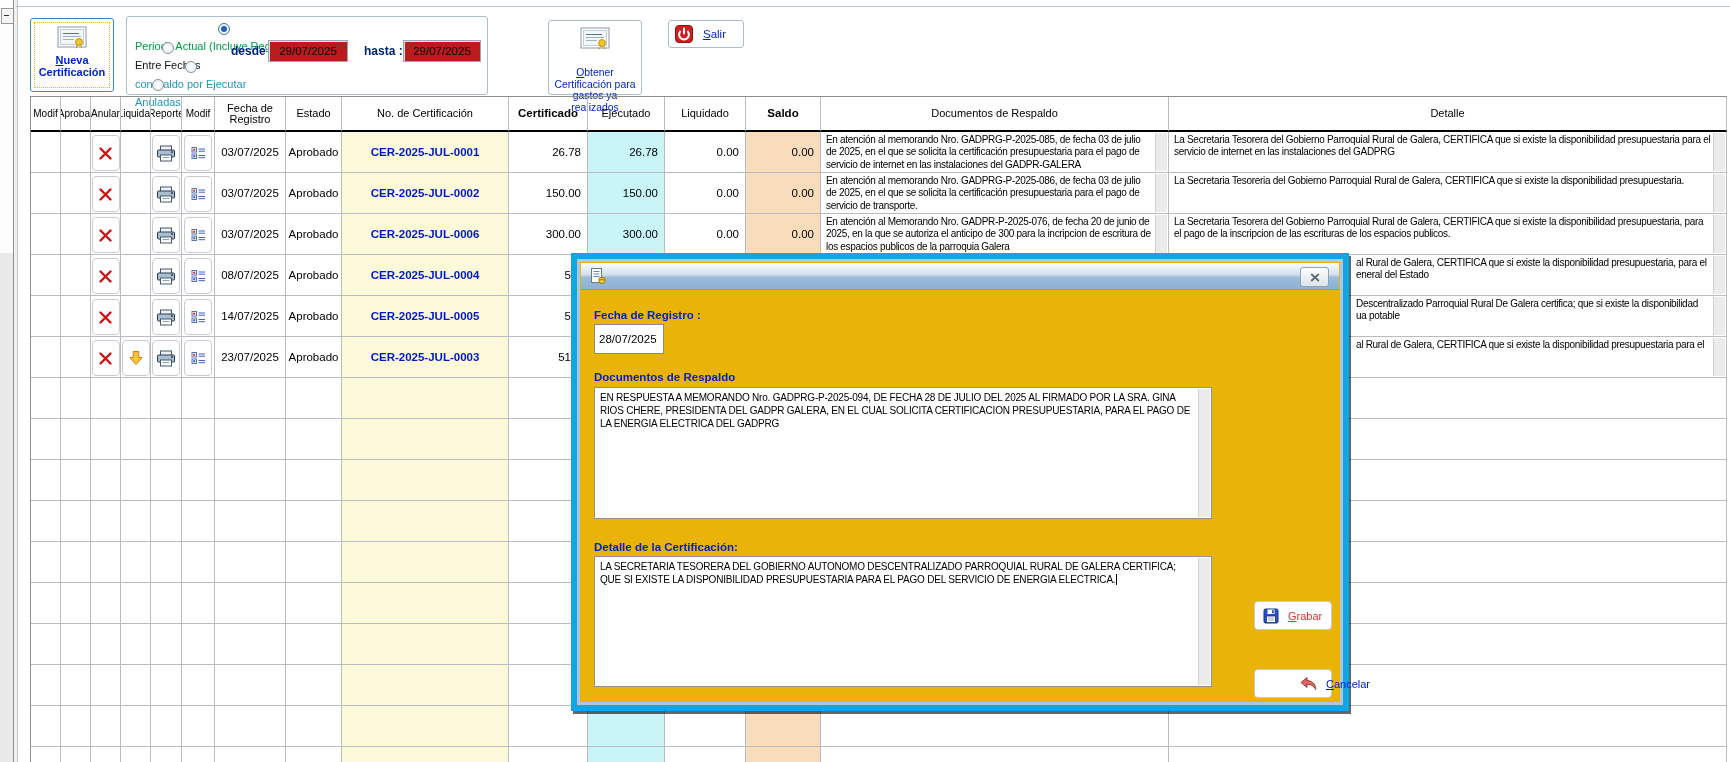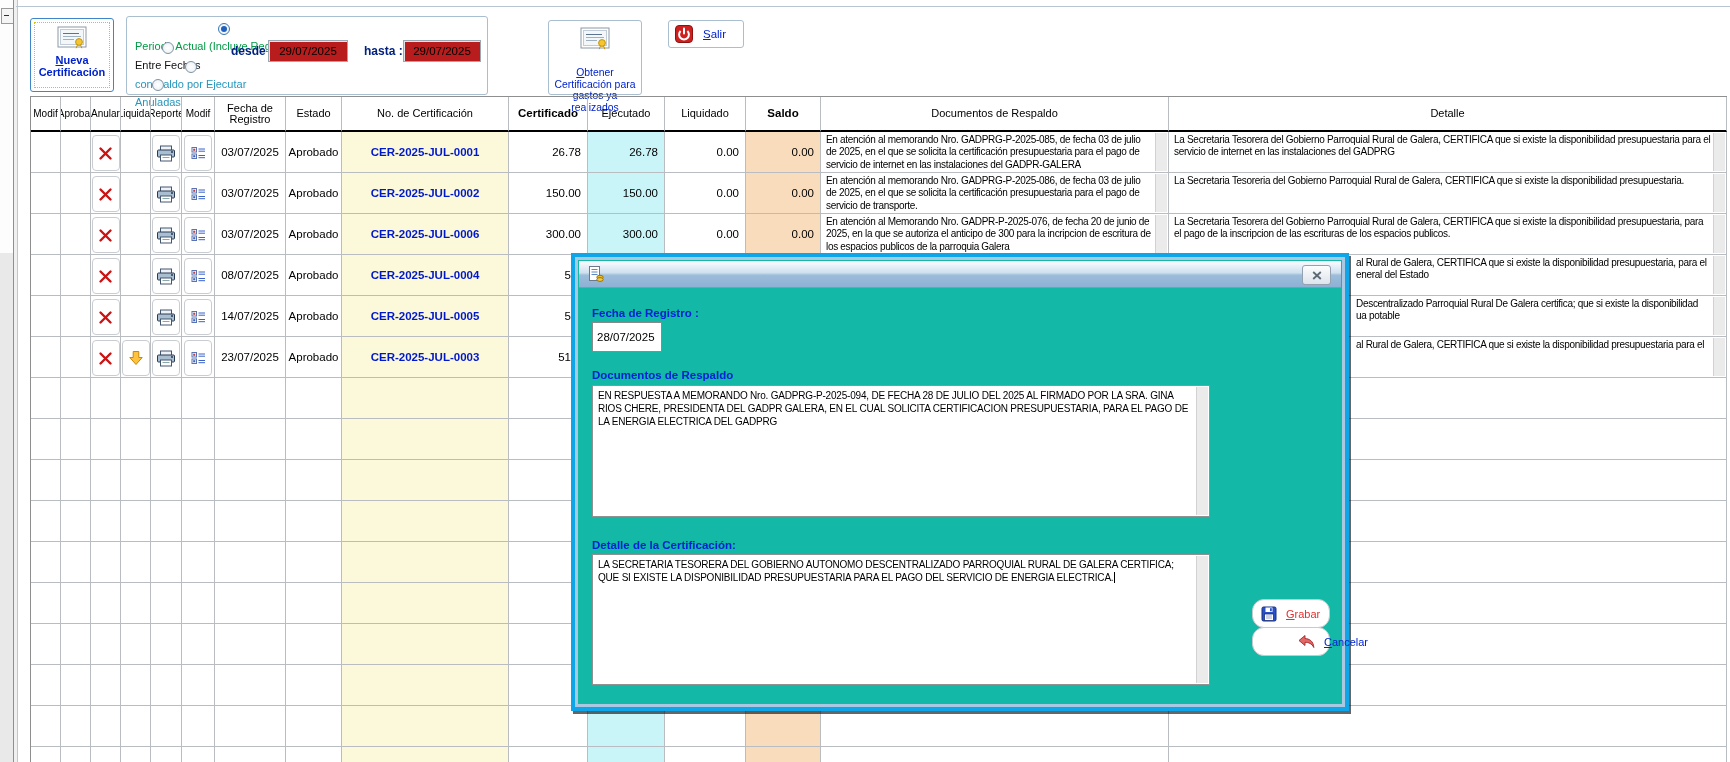--- a/index.html
+++ b/index.html
@@ -51,34 +51,34 @@
   .col-cyan{background:#c9f4f8 !important;}
   .col-orange{background:#f8dcbc !important;}
   .cert-link{color:#0018cc;font-weight:bold;font-size:11.5px;}
   .longtext{font-size:10px;letter-spacing:-0.3px;line-height:12.3px;padding:2px 15px 1px 5px;}
   .scrollstrip{position:absolute;right:1px;top:1px;bottom:1px;width:11px;background:#ebebeb;border-left:1px solid #d2d2d2;}
   .frag{position:absolute;left:187px;top:2px;right:15px;white-space:pre-line;}
   .iconbtn{width:26px;height:34px;margin:3px auto;border:1px solid #c9cdd1;border-radius:4px;background:#fff;
            display:flex;align-items:center;justify-content:center;}
 
   
-  .dialog{left:571px;top:253px;width:778px;height:458px;background:#14b8a6;border:4px solid #0ea5e9;
+  .dialog{left:571px;top:253px;width:778px;height:458px;background:#eab308;border:6px solid #0ea5e9;
           box-shadow:inset 0 0 0 3px #abc8e3, 2px 3px 0 rgba(0,0,0,0.6);z-index:10;box-sizing:border-box;}
   .dlg-title{position:absolute;left:4px;right:4px;top:4px;height:26px;
              background:linear-gradient(#fbfdff,#cfe0ef 45%,#9cbcda 55%,#8db1d4);border-bottom:1px solid #7a9cbc;}
   .dlg-icon{position:absolute;left:9px;top:5px;}
   .dlg-close{position:absolute;right:10px;top:4px;width:27px;height:18px;border:1px solid #93a1b0;border-radius:3px;
              background:linear-gradient(#fcfdfe,#dde4ec);display:flex;align-items:center;justify-content:center;}
   .dlg-label{position:absolute;color:#0020d8;font-weight:bold;font-size:11.5px;}
   .dlg-dateinput{position:absolute;left:17px;top:65px;width:70px;height:30px;background:#fff;border:1px solid #8a8a8a;
                  font-size:11.5px;display:flex;align-items:center;padding-left:4px;box-sizing:border-box;}
   .dlg-area{position:absolute;left:17px;width:618px;height:132px;background:#fff;border:1px solid #919191;
             font-size:10px;letter-spacing:-0.2px;line-height:13px;padding:3px 16px 3px 5px;box-sizing:border-box;}
   .caret{display:inline-block;width:1px;height:11px;background:#000;margin-left:1px;vertical-align:-2px;}
-  .dlg-btn{position:absolute;left:677px;width:78px;height:29px;background:#fff;border:1px solid #c6cace;border-radius:12px;
+  .dlg-btn{position:absolute;left:677px;width:78px;height:29px;background:#fff;border:1px solid #c6cace;border-radius:4px;
            display:flex;align-items:center;gap:9px;padding-left:8px;box-sizing:border-box;font-size:11px;}
   .grabar-label{color:#e03030;}
   .cancel-label{color:#0022cc;}
 </style>
 </head>
 <body>
 
 <div id="app">
 
   <div class="abs left-strip"></div>
@@ -712,21 +712,21 @@
             <rect x="1" y="1" width="14" height="14" rx="1.5" fill="#2a50c8" stroke="#16307e"></rect>
             <rect x="4.5" y="1.5" width="7" height="4.5" fill="#fff"></rect>
             <rect x="9" y="2.2" width="1.8" height="3" fill="#2a50c8"></rect>
             <rect x="3.5" y="8" width="9" height="6.5" fill="#fff" stroke="#16307e" stroke-width="0.8"></rect>
             <line x1="5" y1="10" x2="11" y2="10" stroke="#9aa6c8"></line>
             <line x1="5" y1="12" x2="11" y2="12" stroke="#9aa6c8"></line>
           </svg>
       </span>
       <span class="grabar-label ul">Grabar</span>
     </div>
-    <div class="dlg-btn" style="top:370px;padding-left:44px;">
+    <div class="dlg-btn" style="top:410px;padding-left:44px;">
       <span style="display:flex;">
         <svg width="18" height="15" viewBox="0 0 18 15">
             <path d="M8 1.5 L2 6.5 L8 11.5 L8 8.4 C11.5 8.2 14.8 9.5 16.8 13.5 C16.5 7 12 4.6 8 4.6 Z" fill="#e26868" stroke="#a02828" stroke-width="0.9"></path>
           </svg>
       </span>
       <span class="cancel-label ul">Cancelar</span>
     </div>
   </div>
 
 </div>

